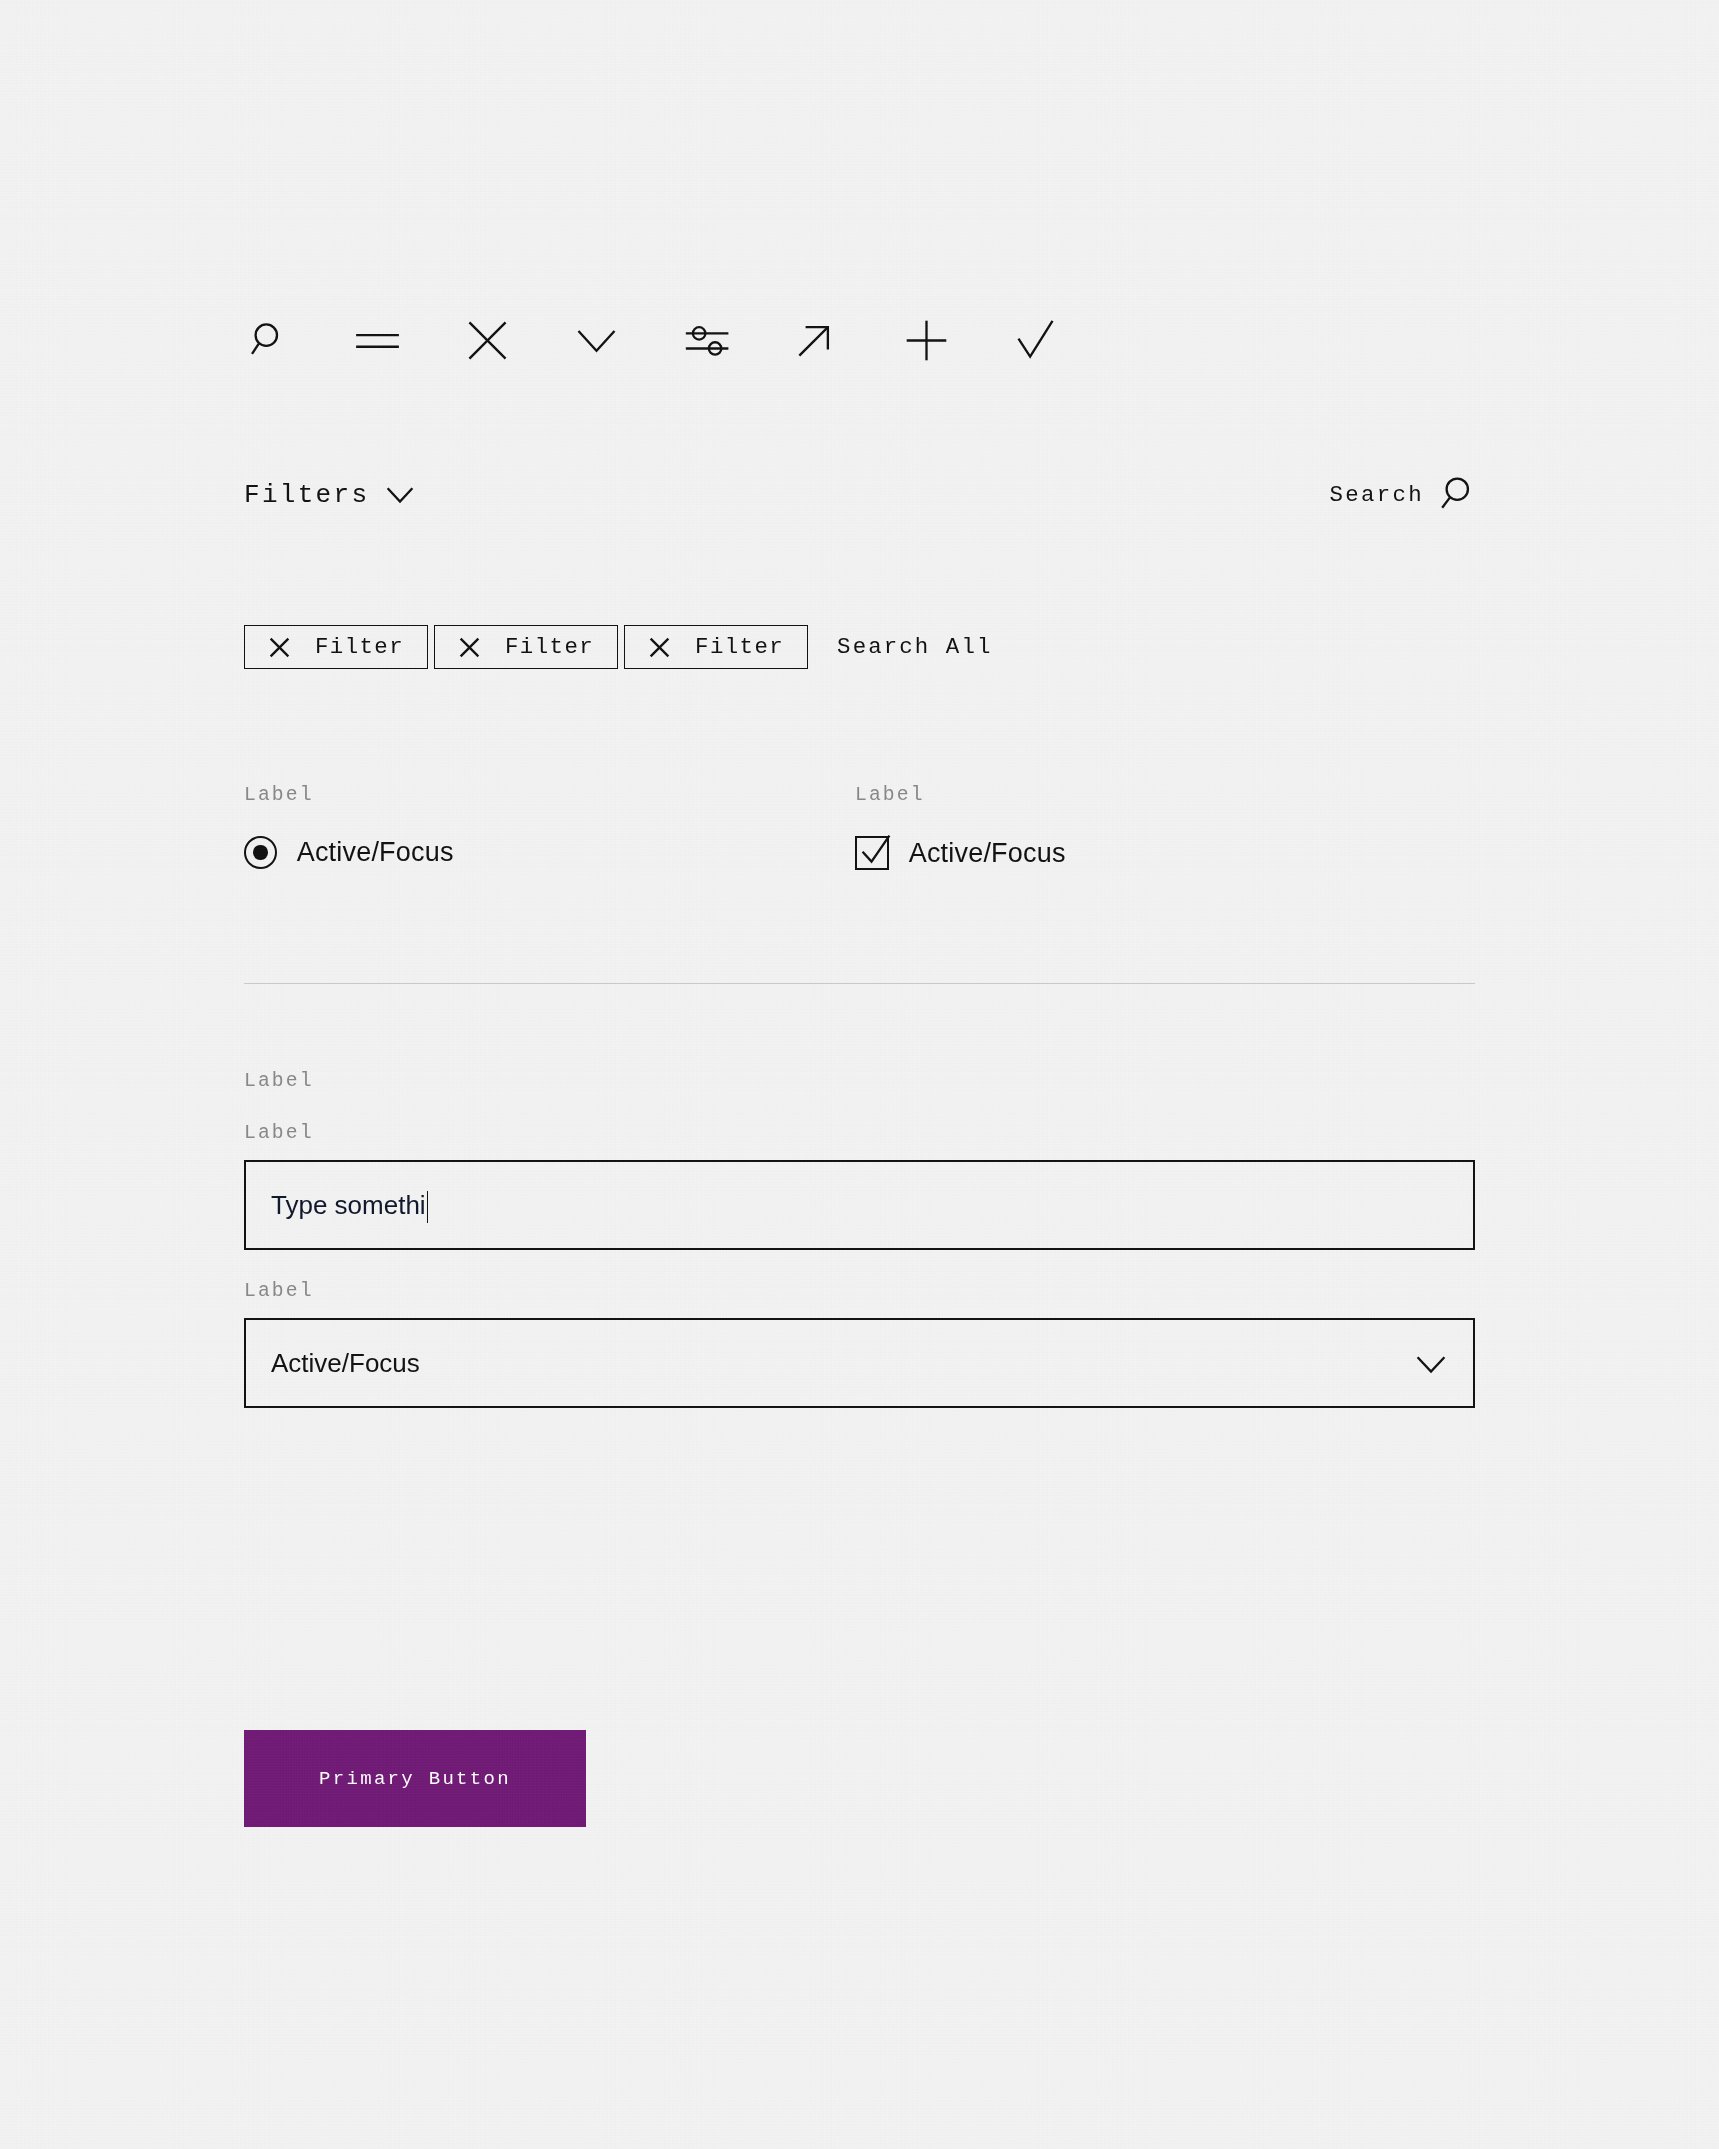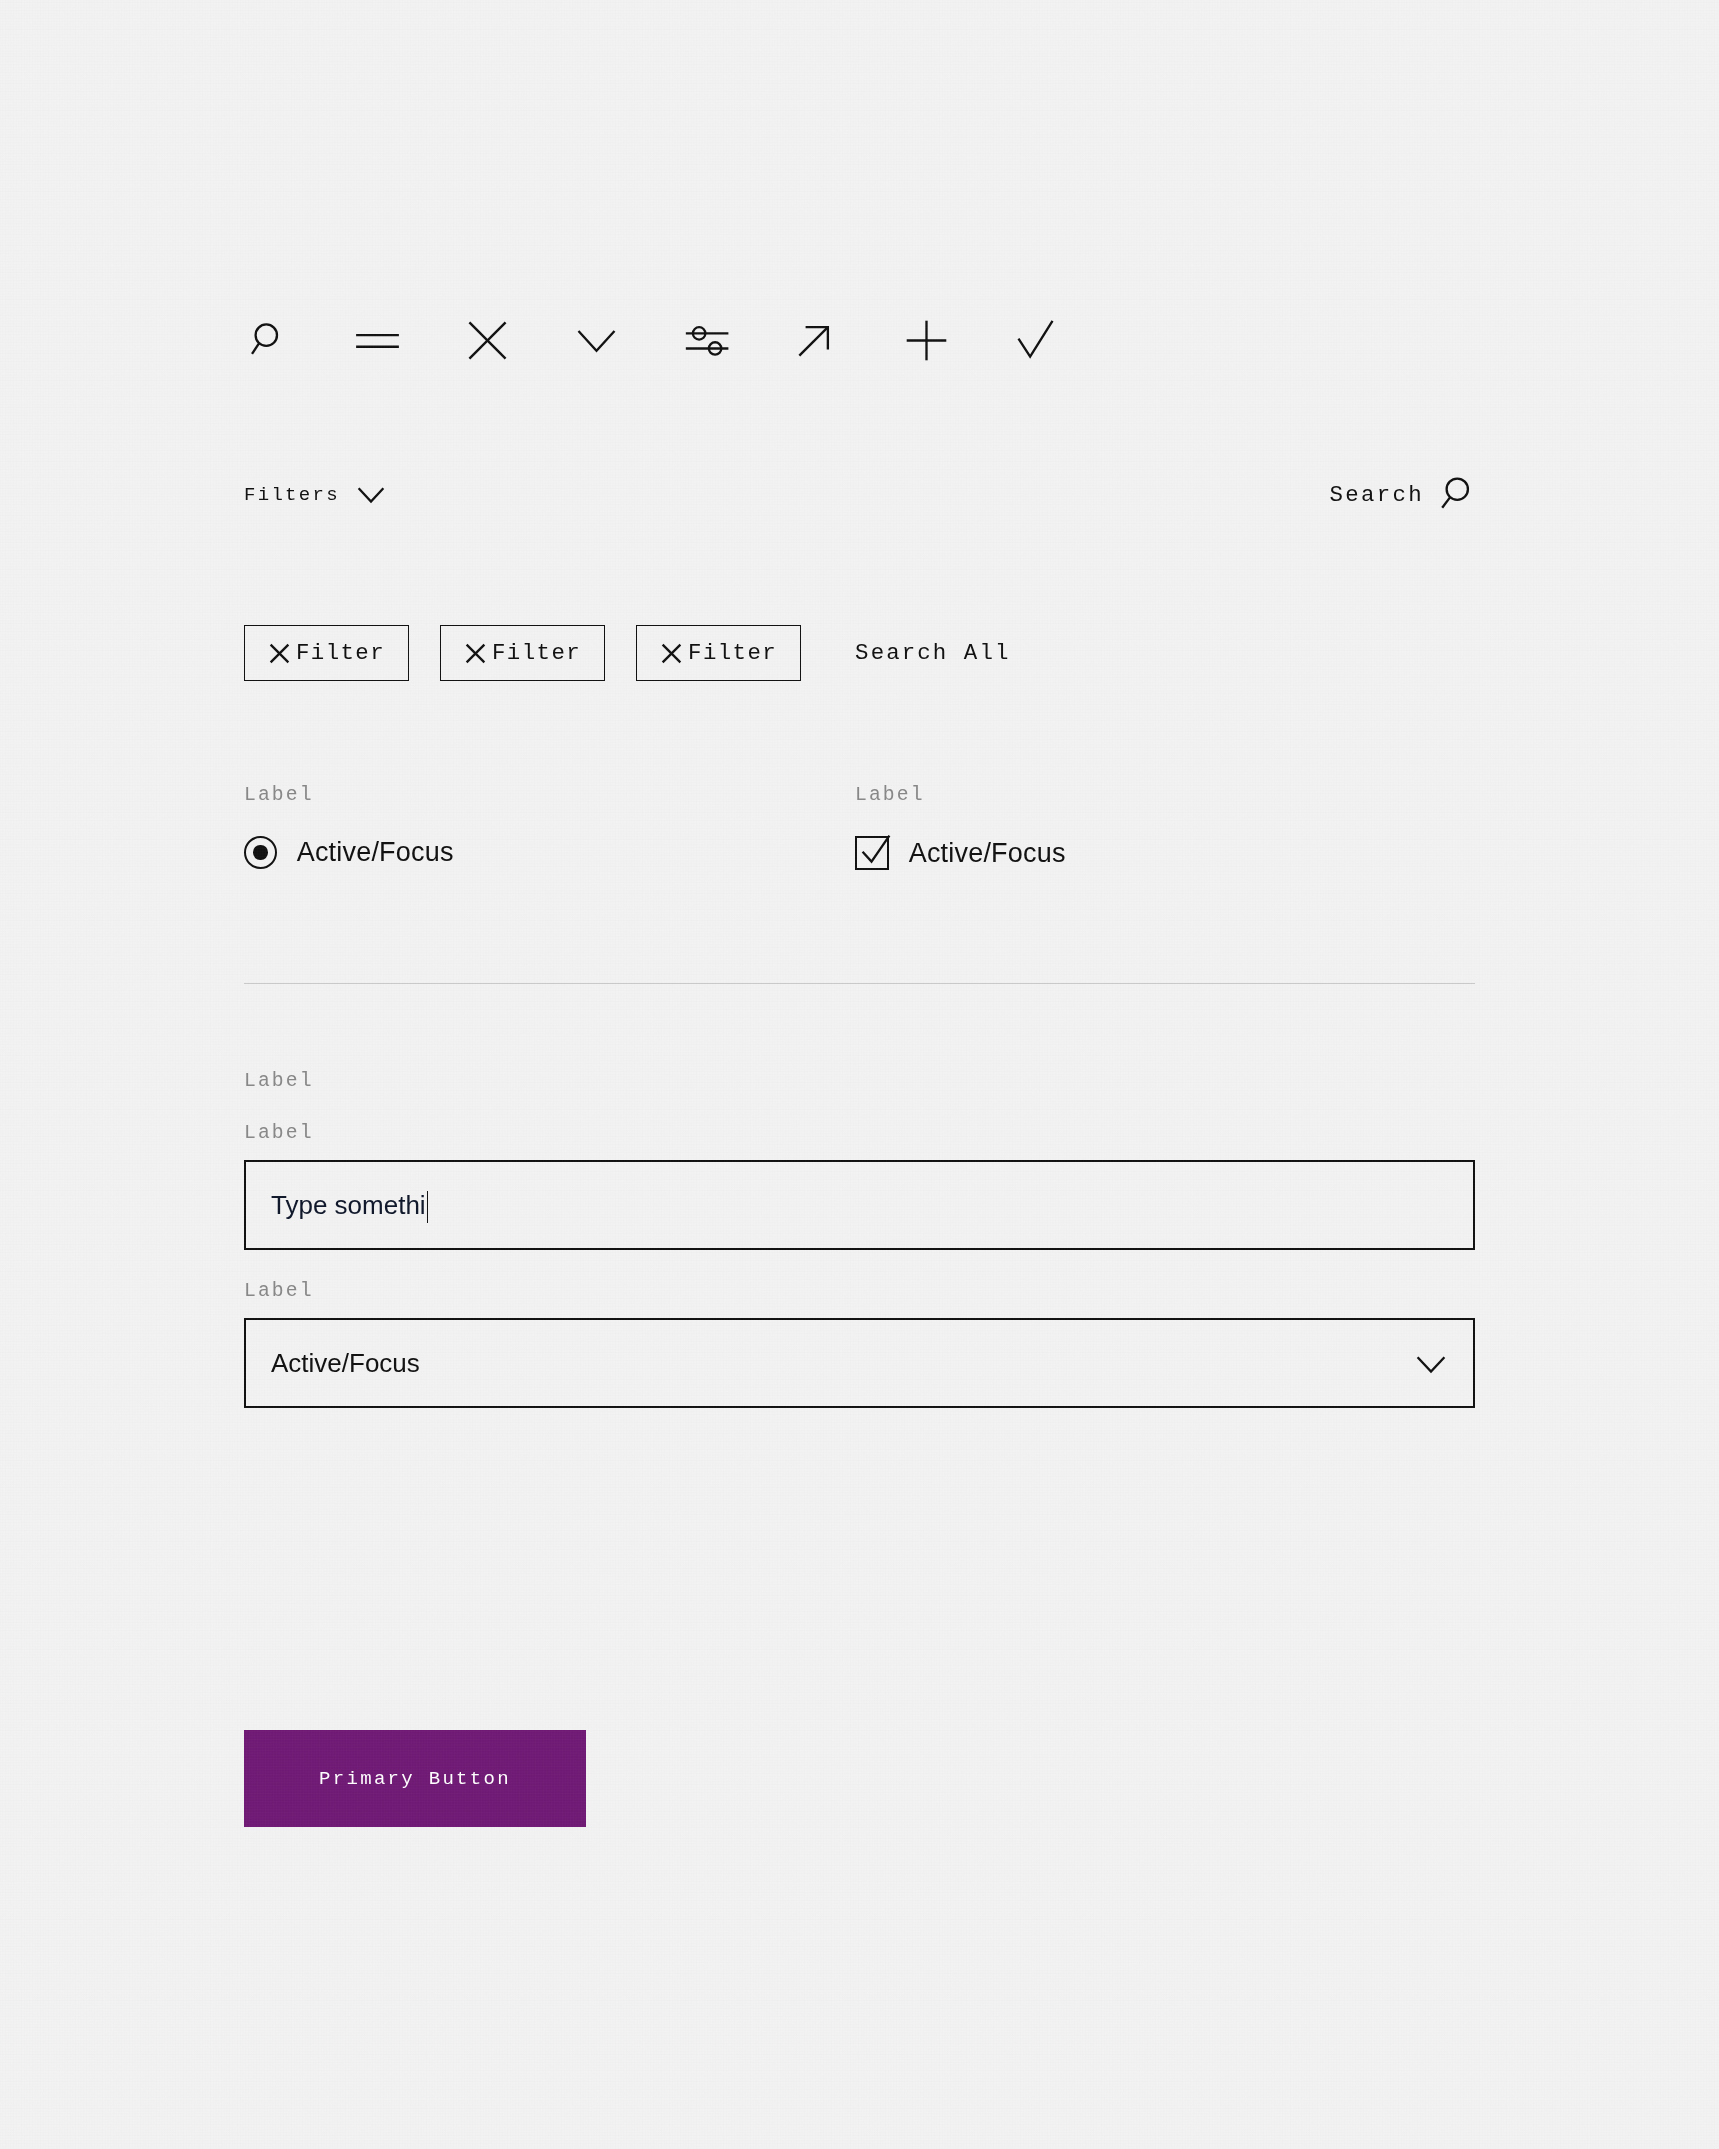--- a/index.html
+++ b/index.html
@@ -71,21 +71,21 @@
     justify-content: space-between;
   }
   #filters-toggle {
     display: flex;
     align-items: center;
     gap: 16px;
     cursor: pointer;
   }
   #filters-toggle .label-text {
     font-family: "Liberation Mono", "DejaVu Sans Mono", monospace;
-    font-size: 19px;
+    font-size: 26px;
     letter-spacing: 2.3px;
     color: #111111;
   }
   #search-control {
     display: flex;
     align-items: center;
     gap: 12px;
     cursor: pointer;
   }
   #search-control .label-text {
@@ -98,28 +98,28 @@
   
   #chip-row {
     position: absolute;
     left: 244px;
     top: 625px;
     display: flex;
     align-items: center;
   }
   .chip {
     box-sizing: border-box;
-    height: 56px;
+    height: 44px;
     border: 1.8px solid #111111;
     background: transparent;
     display: flex;
     align-items: center;
-    gap: 5px;
+    gap: 24px;
     padding: 0 23px;
-    margin-right: 31px;
+    margin-right: 6px;
     cursor: pointer;
   }
   .chip .chip-label {
     font-family: "Liberation Mono", "DejaVu Sans Mono", monospace;
     font-size: 22.4px;
     letter-spacing: 1.4px;
     color: #111111;
   }
   #clear-all {
     font-family: "Liberation Mono", "DejaVu Sans Mono", monospace;

